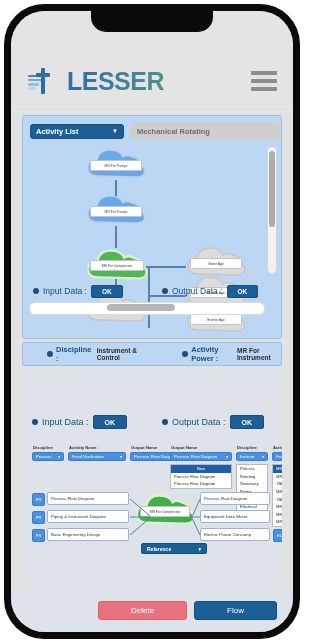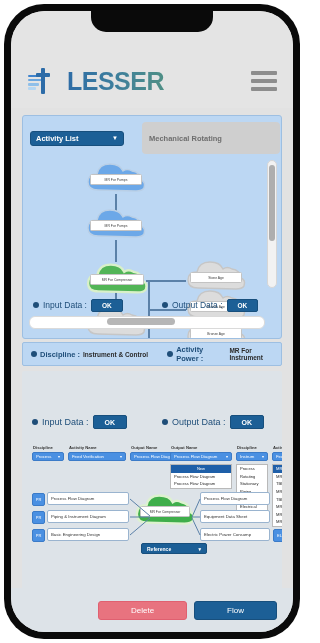--- a/index.html
+++ b/index.html
@@ -30,27 +30,27 @@
     background:#2d6ca8;border-radius:1px;}
   .logo-text{font-size:25px;font-weight:bold;letter-spacing:-0.5px;
     background:linear-gradient(90deg,#2e6ca6 0%,#3c7d9e 45%,#4f8f86 100%);
     -webkit-background-clip:text;background-clip:text;color:transparent;line-height:1;}
   .burger{display:flex;flex-direction:column;gap:4px;cursor:pointer;padding:3px 0;}
   .burger span{display:block;width:26px;height:4px;background:#8d8d8d;border-radius:1px;}
 
   
   .diagram-panel{position:absolute;top:104px;left:11px;right:11px;height:222px;
     background:#bcd7f3;border:1px solid #9dbfe2;border-radius:3px;overflow:hidden;z-index:5;}
-  .toolbar{display:flex;gap:18px;padding:6px 1px 0 7px;align-items:center;}
+  .toolbar{display:flex;gap:6px;padding:6px 1px 0 7px;align-items:center;}
   .sel-btn{background:#1c5f96;color:#fff;font-size:7.5px;font-weight:bold;
     border:1px solid #174f7d;border-radius:3px;height:15px;width:94px;
     display:flex;align-items:center;justify-content:space-between;padding:0 5px;box-sizing:border-box;}
   .sel-btn .caret{font-size:6px;}
   .pill{background:#cfcfcf;color:#6e6e6e;font-size:7.5px;font-weight:bold;
-    border-radius:4px;height:32px;flex:1;display:flex;align-items:center;padding:0 7px;box-sizing:border-box;}
+    border-radius:4px;height:18px;flex:1;display:flex;align-items:center;padding:0 7px;box-sizing:border-box;}
 
   .canvas{position:relative;height:178px;}
   .scroll-v{position:absolute;right:4px;top:6px;width:8px;height:126px;
     background:#f2f2f2;border:1px solid #d6d6d6;border-radius:5px;}
   .scroll-v i{position:absolute;left:1px;top:4px;width:6px;height:76px;background:#aeaeae;border-radius:4px;display:block;}
   .scroll-h{position:absolute;left:6px;right:16px;bottom:3px;height:11px;
     background:#fff;border:1px solid #dadada;border-radius:6px;}
   .scroll-h i{position:absolute;left:33%;top:1px;width:68px;height:7px;background:#b6b6b6;border-radius:4px;display:block;}
 
   .cloud{position:absolute;width:64px;height:36px;}
@@ -64,21 +64,21 @@
     display:flex;align-items:center;z-index:8;}
   .dcell{flex:1;display:flex;align-items:center;gap:4px;padding-left:10px;}
   .dot{width:6px;height:6px;border-radius:50%;background:#1f4e79;flex:none;}
   .dlabel{font-size:8.5px;font-weight:normal;color:#1f4e79;}
   .okbtn{background:#1c5f96;color:#fff;font-size:6.5px;font-weight:bold;
     border:1px solid #174f7d;border-radius:2px;padding:2px 10px;}
 
   .info-bar{position:absolute;top:331px;left:11px;right:11px;height:22px;
     background:#bcd7f3;border:1px solid #9dbfe2;border-radius:2px;
     display:flex;align-items:center;z-index:6;}
-  .info-cell{display:flex;align-items:center;gap:3px;padding-left:8px;}
+  .info-cell{display:flex;align-items:center;gap:3px;padding-left:24px;}
   .info-cell.a{width:142px;}
   .info-key{font-size:7.5px;font-weight:bold;color:#1f4e79;}
   .info-val{font-size:6.5px;font-weight:bold;color:#2b2b2b;}
 
   .form-panel{position:absolute;top:360px;left:11px;right:11px;bottom:32px;
     background:#dde3e8;border-radius:2px;z-index:4;overflow:hidden;}
   .form-datarow{position:absolute;top:42px;left:0;right:0;height:18px;display:flex;align-items:center;}
   .form-datarow .dlabel{font-size:9px;}
   .form-datarow .okbtn{font-size:7px;padding:2.5px 11px;}
 

